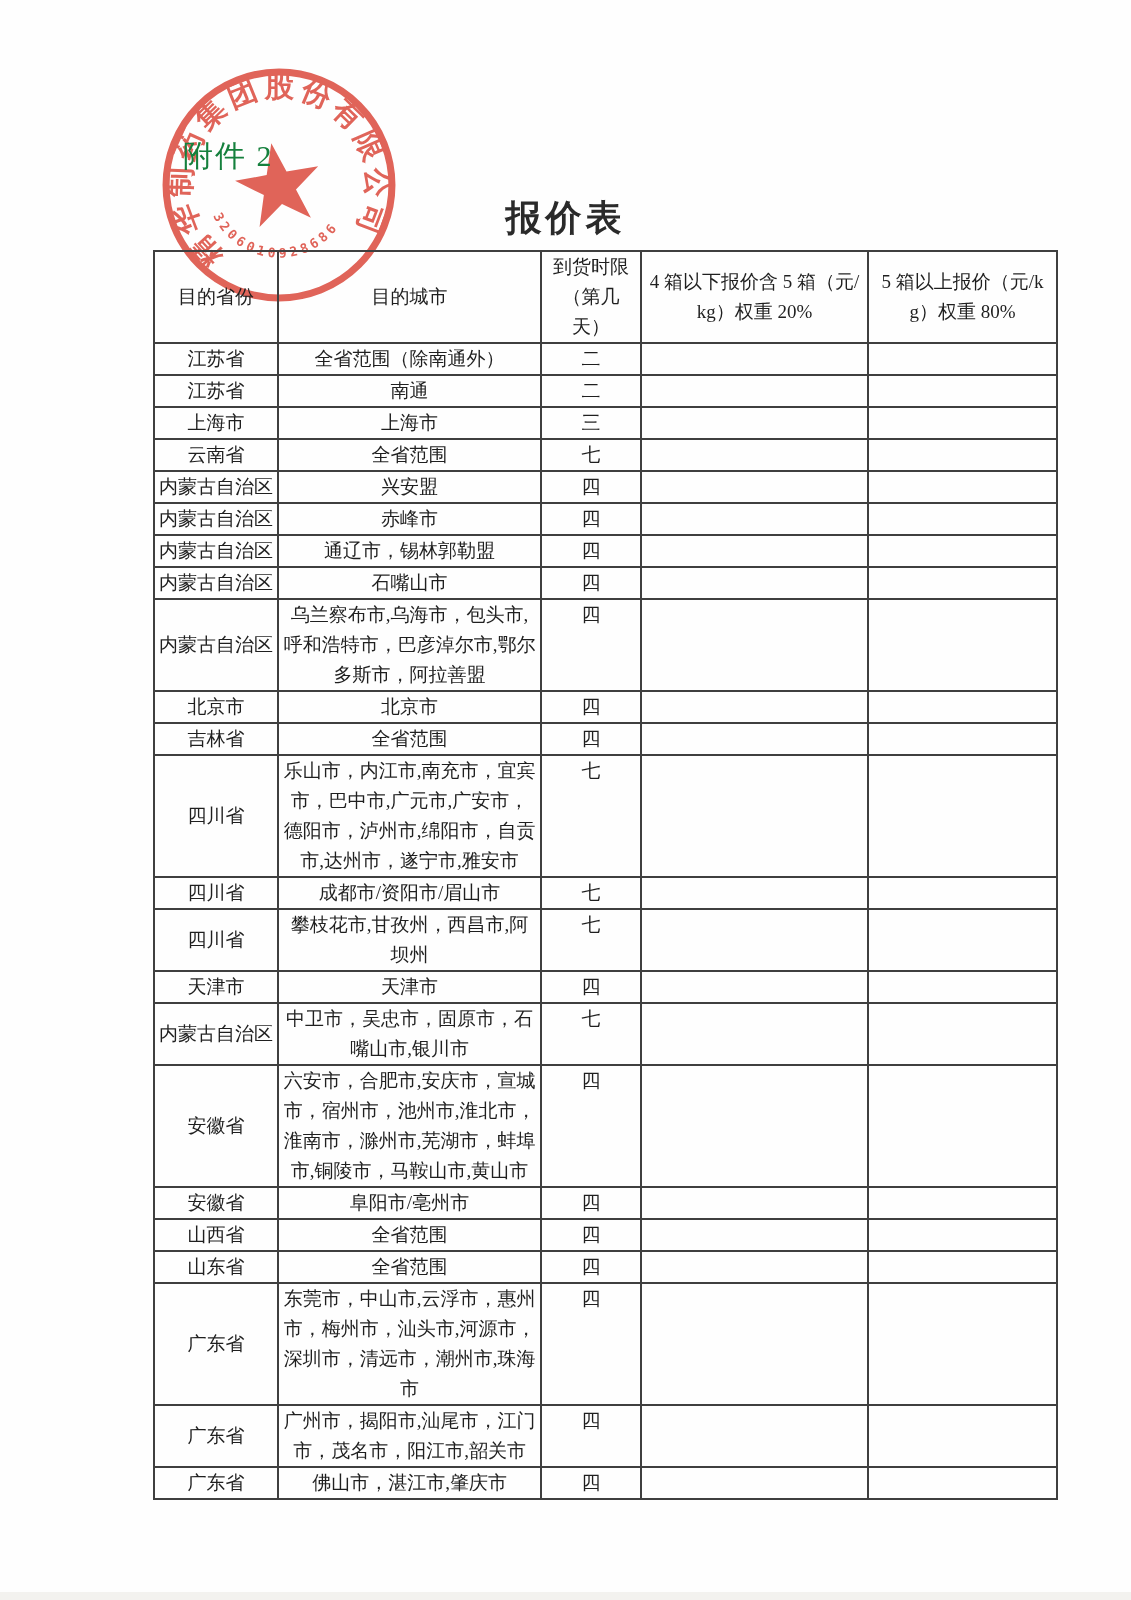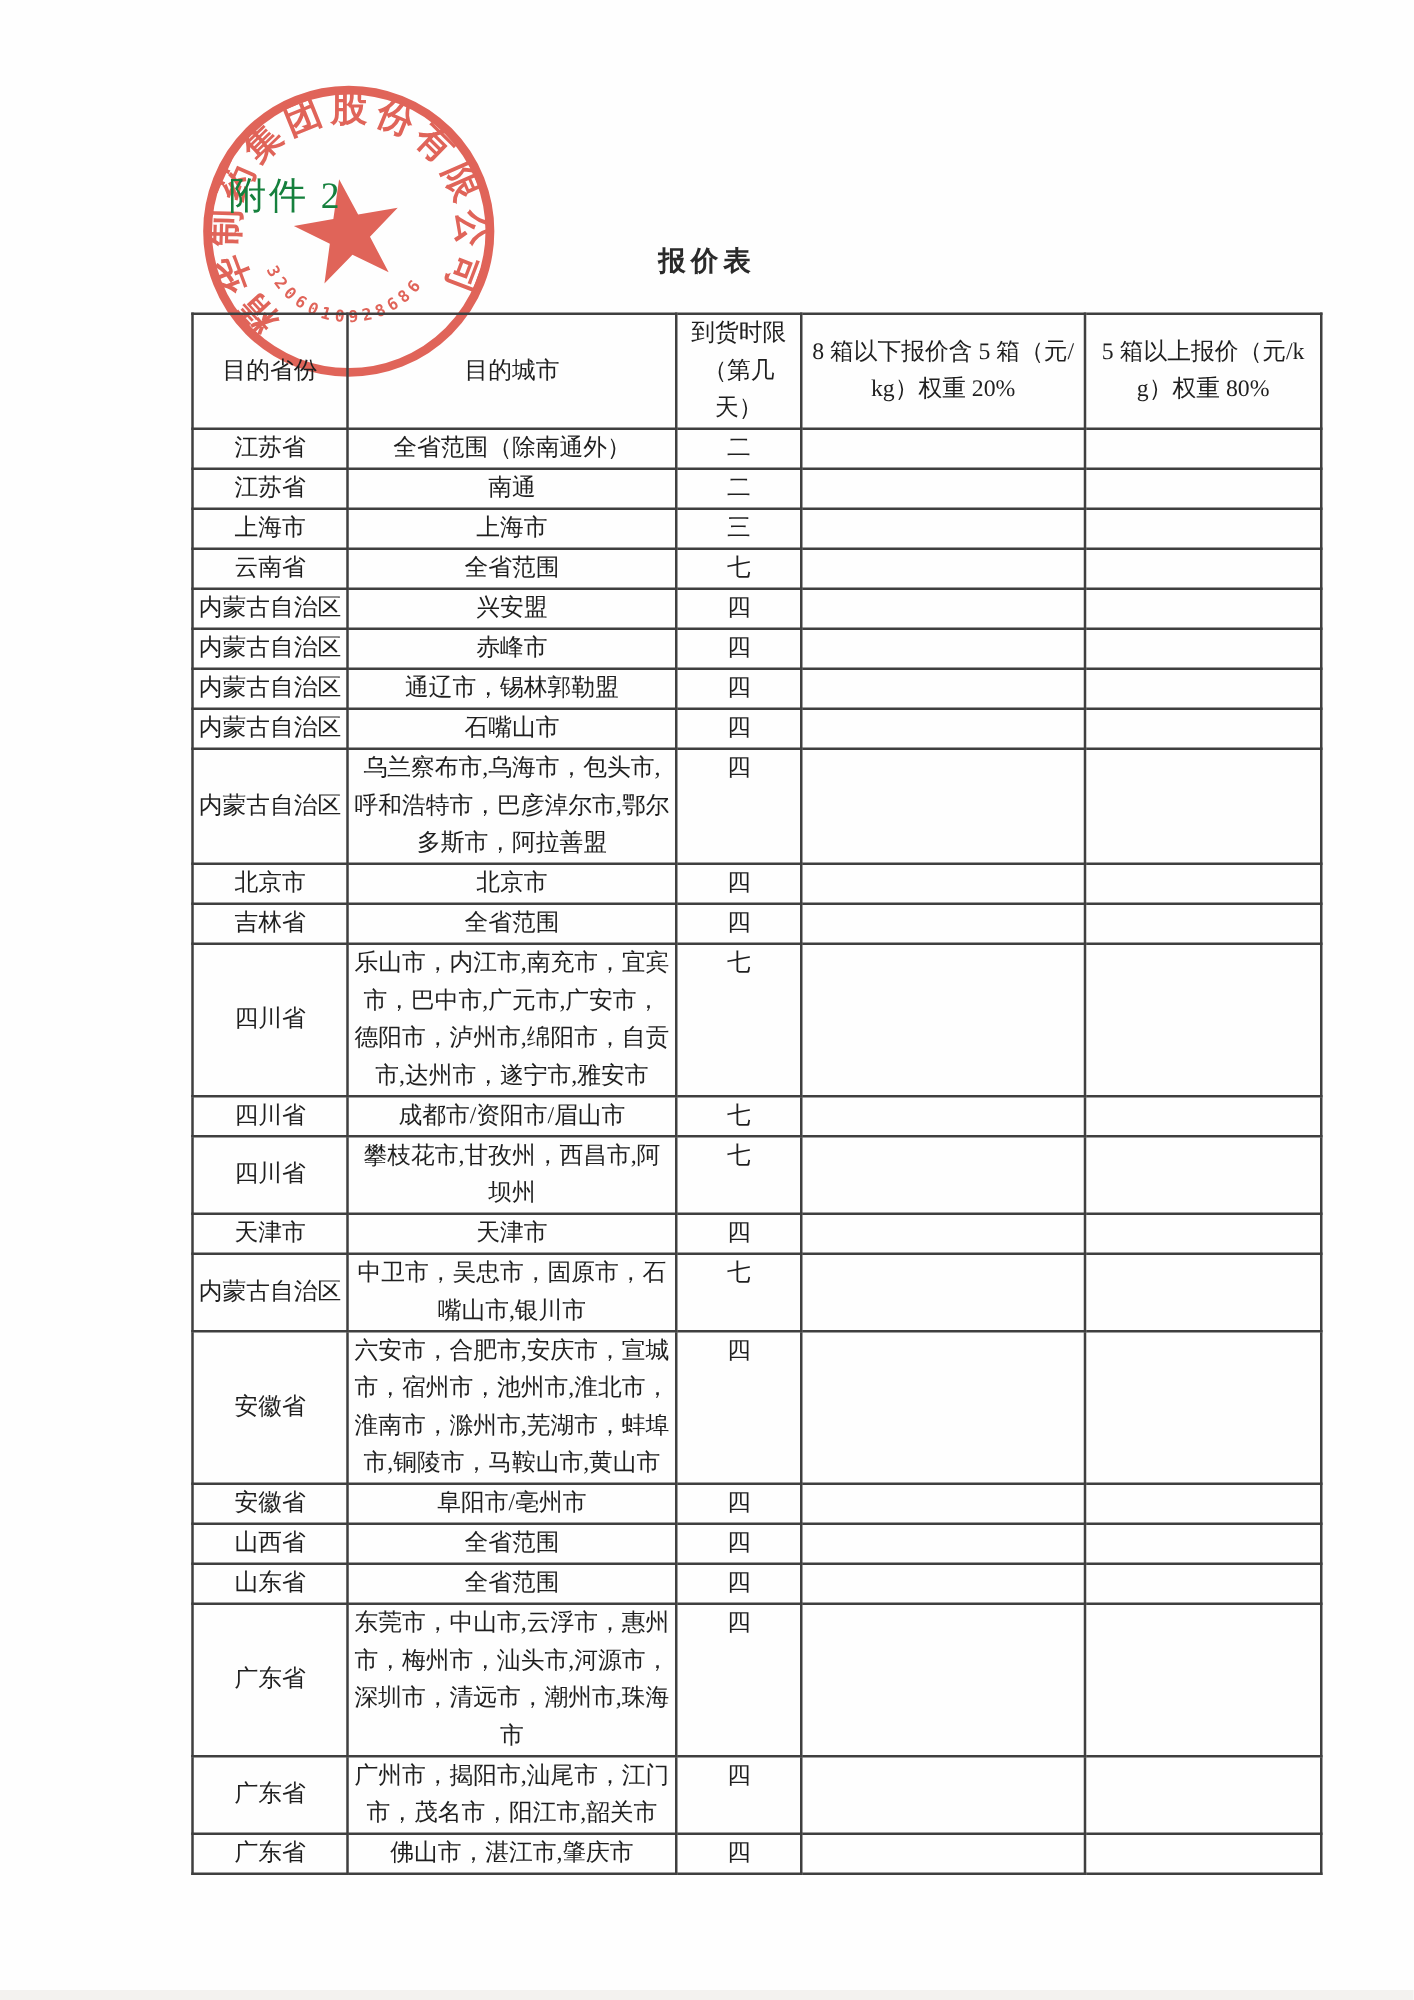--- a/index.html
+++ b/index.html
@@ -29,21 +29,21 @@
     letter-spacing: 2px;
     color: #15803d;
   }
 
   
   .title {
     position: absolute;
     left: 0; right: 0;
     top: 194px;
     text-align: center;
-    font-size: 22px;
+    font-size: 36px;
     font-weight: bold;
     letter-spacing: 4px;
     color: #2a2a2a;
   }
 
   
   table.quote {
     position: absolute;
     left: 153px; top: 250px;
     width: 903px;
@@ -104,21 +104,21 @@
       <col style="width:263px">
       <col style="width:100px">
       <col style="width:227px">
       <col style="width:189px">
     </colgroup>
     <thead>
       <tr id="header-row">
           <th class="col0">目的省份</th>
           <th class="col1">目的城市</th>
           <th class="col2">到货时限（第几天）</th>
-          <th class="col3">8 箱以下报价含 5 箱（元/kg）权重 20%</th>
+          <th class="col3">4 箱以下报价含 5 箱（元/kg）权重 20%</th>
           <th class="col4">5 箱以上报价（元/kg）权重 80%</th>
         </tr>
     </thead>
     <tbody id="table-body">
         <tr>
           <td class="col0">江苏省</td>
           <td class="col1">全省范围（除南通外）</td>
           <td class="col2">二</td>
           <td class="col3"></td>
           <td class="col4"></td>

